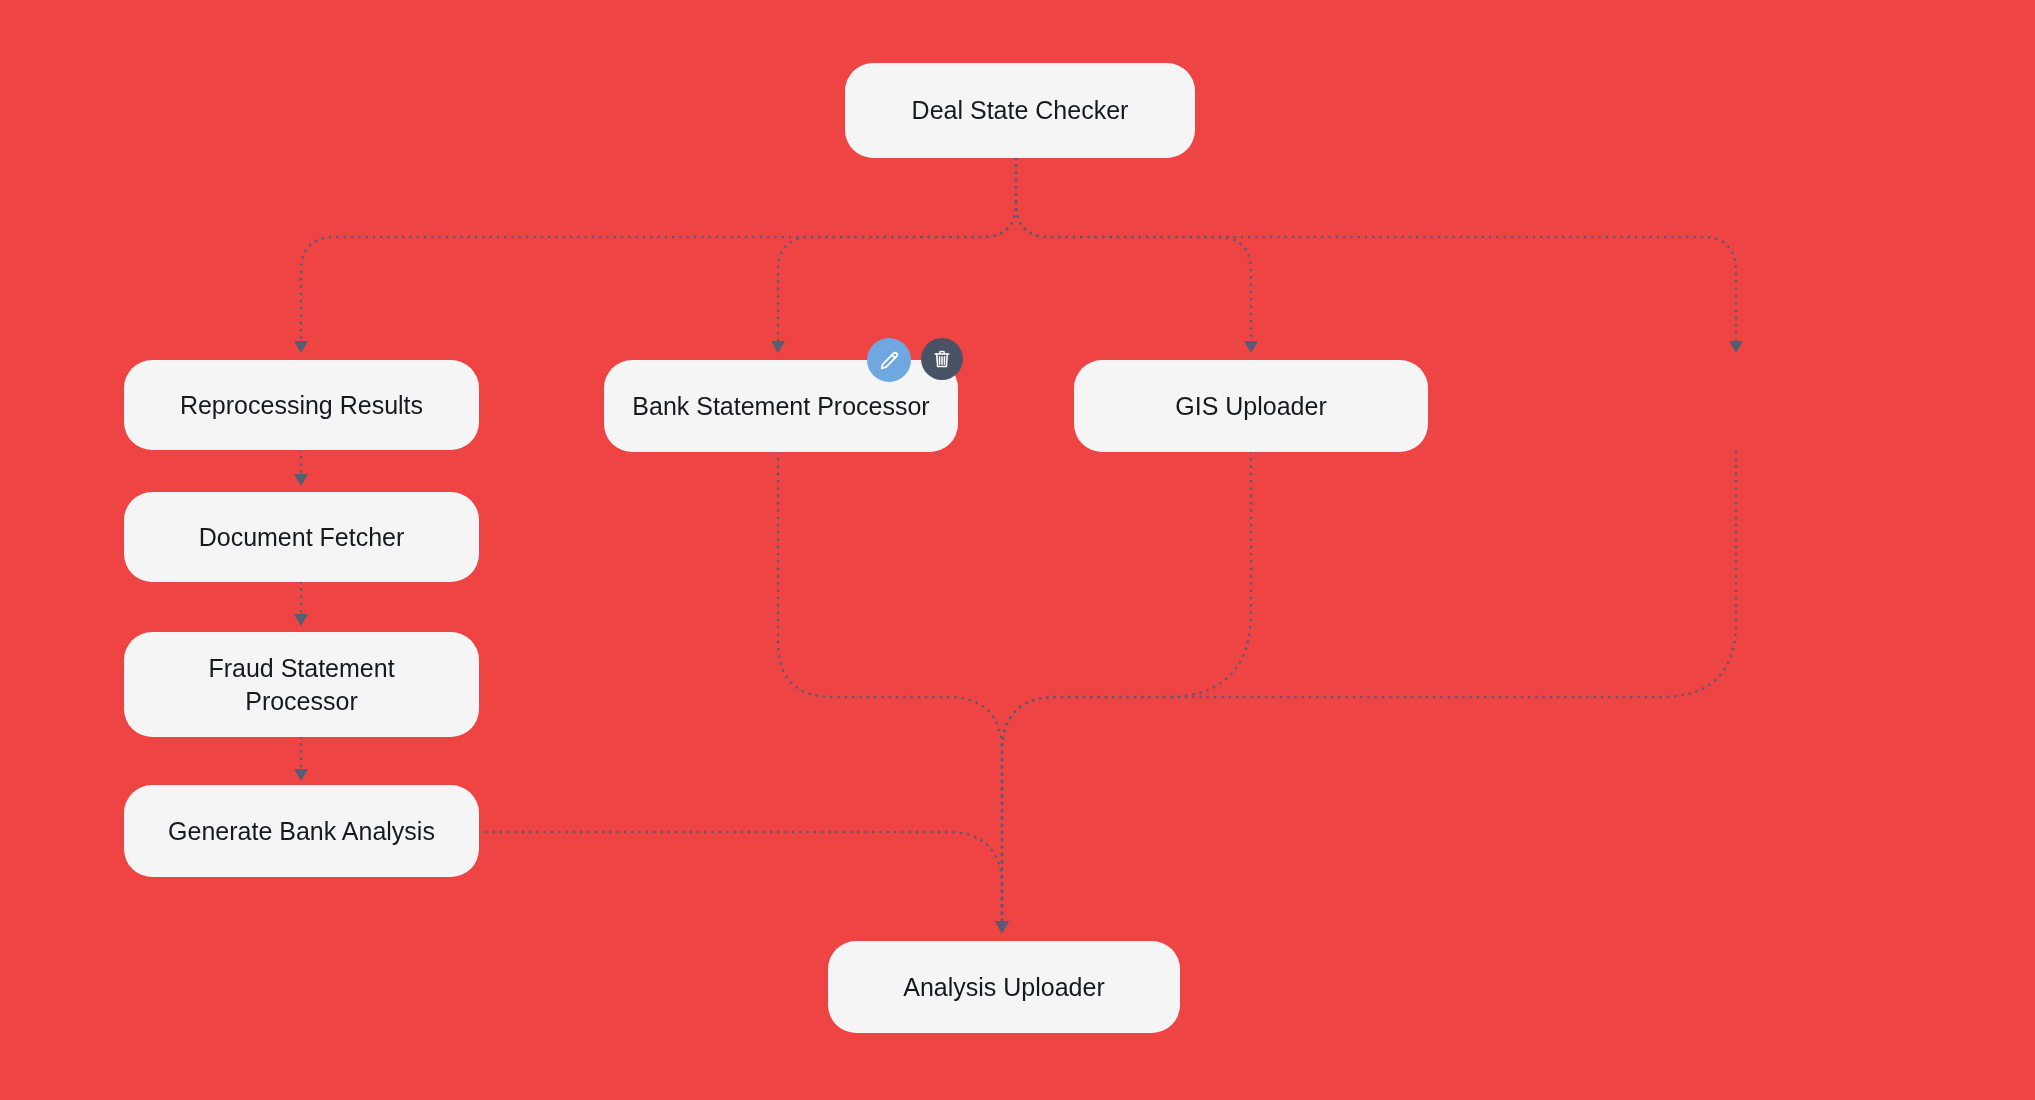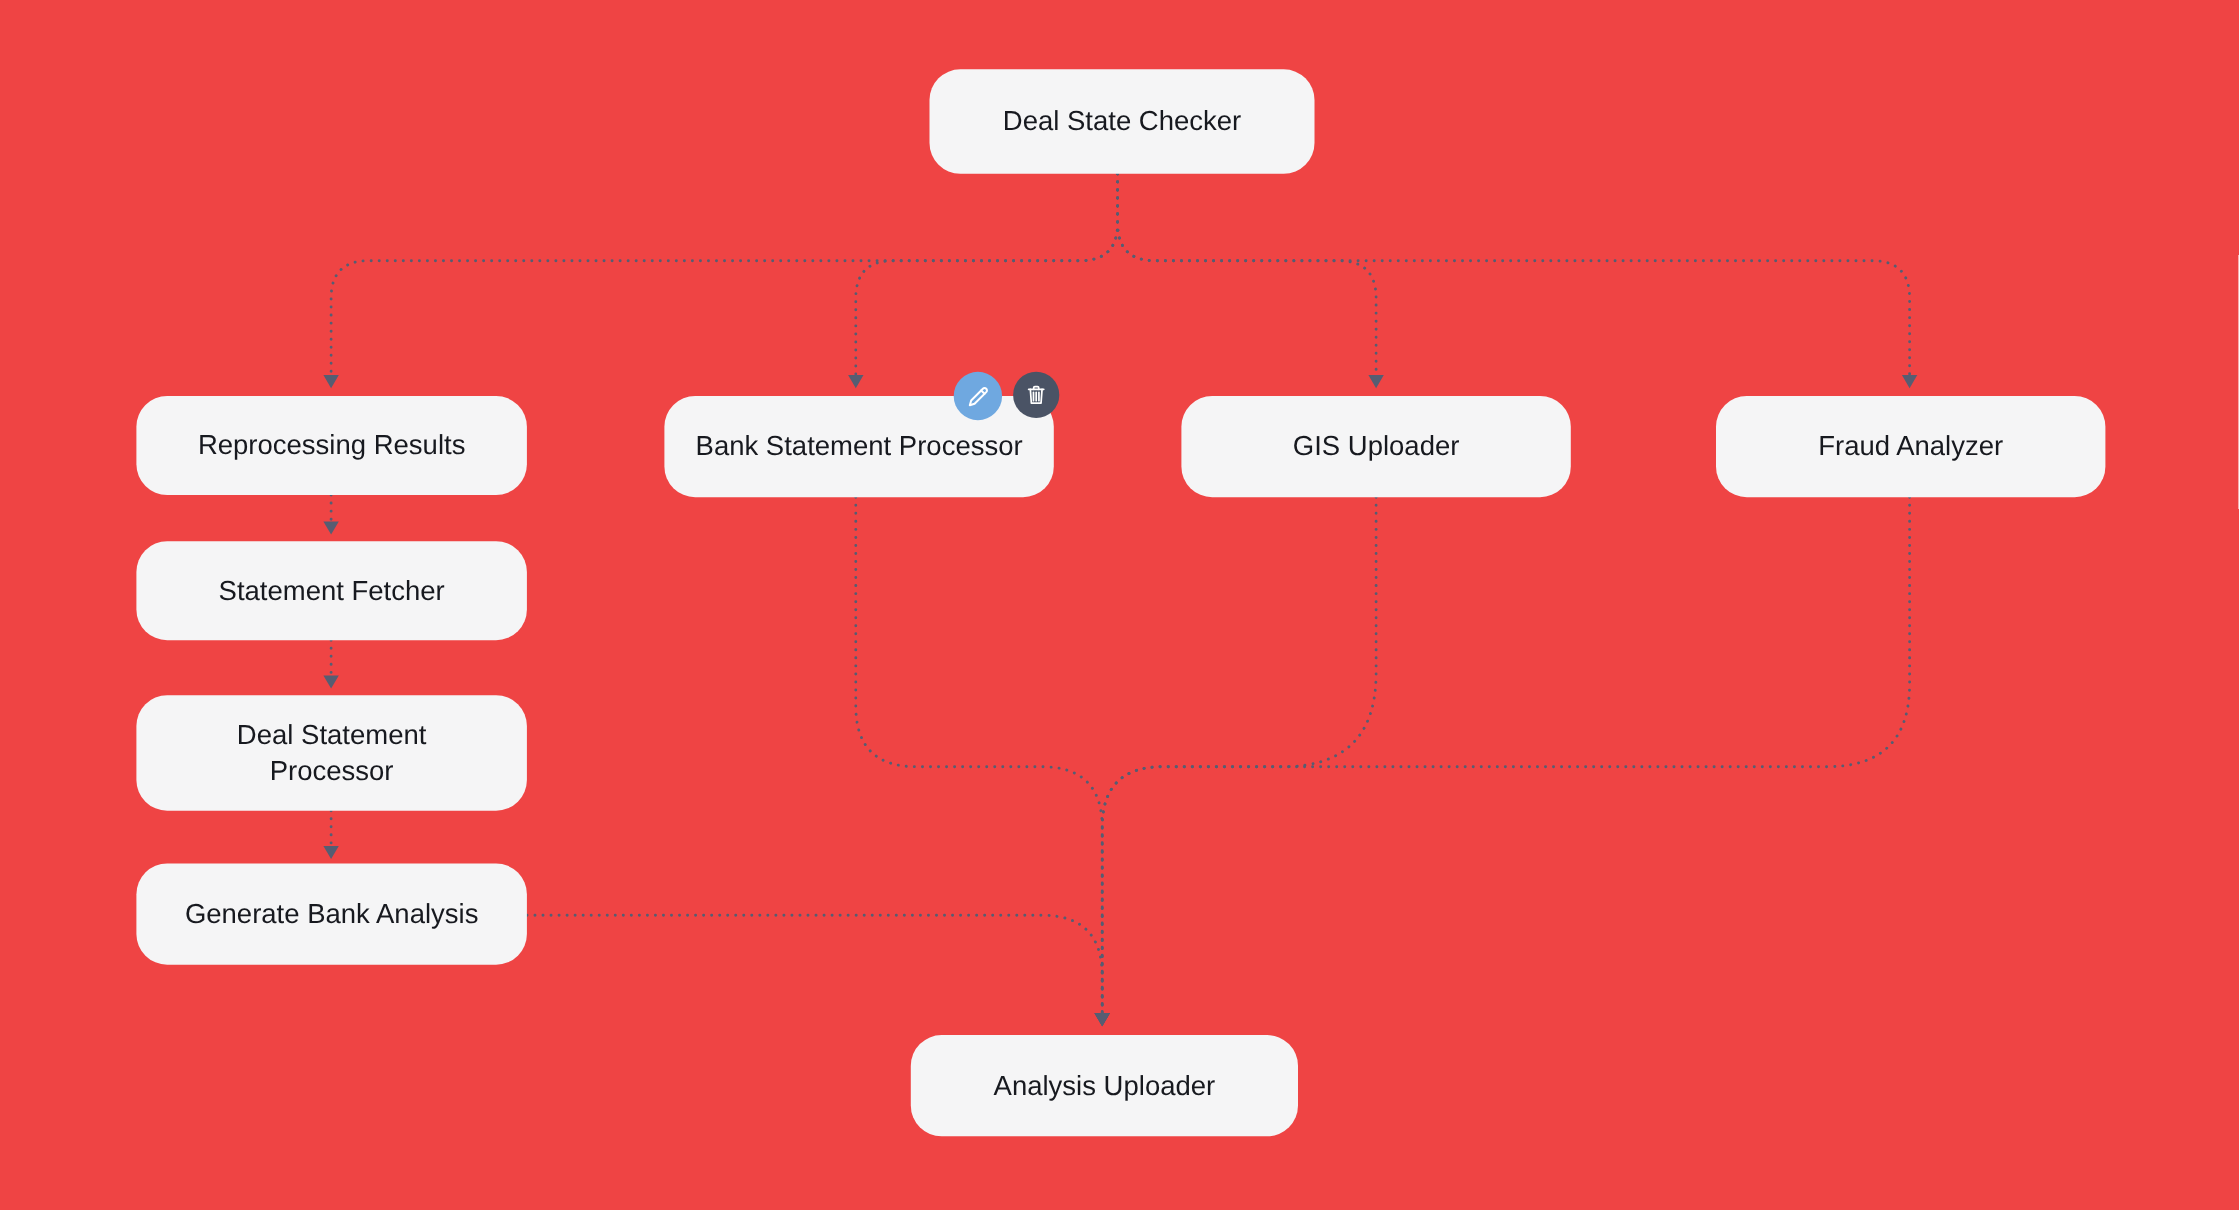--- a/index.html
+++ b/index.html
@@ -111,30 +111,27 @@
           </svg>
         </span>
       </button>
     </div>
   </div>
 
   <div class="node" style="left:1074px; top:360px; width:354px; height:92px;">
     <span class="label">GIS Uploader</span>
   </div>
 
-  <div class="node" style="left:1560px; top:360px; width:354px; height:92px;">
-    <span class="label">Fraud Analyzer</span>
-  </div>
 
   <div class="node" style="left:124px; top:492px; width:355px; height:90px;">
-    <span class="label">Statement Fetcher</span>
+    <span class="label">Document Fetcher</span>
   </div>
 
   <div class="node" style="left:124px; top:632px; width:355px; height:105px;">
-    <span class="label">Deal Statement
+    <span class="label">Fraud Statement
 Processor</span>
   </div>
 
   <div class="node" style="left:124px; top:785px; width:355px; height:92px;">
     <span class="label">Generate Bank Analysis</span>
   </div>
 
   <div class="node" style="left:828px; top:941px; width:352px; height:92px;">
     <span class="label">Analysis Uploader</span>
   </div>

